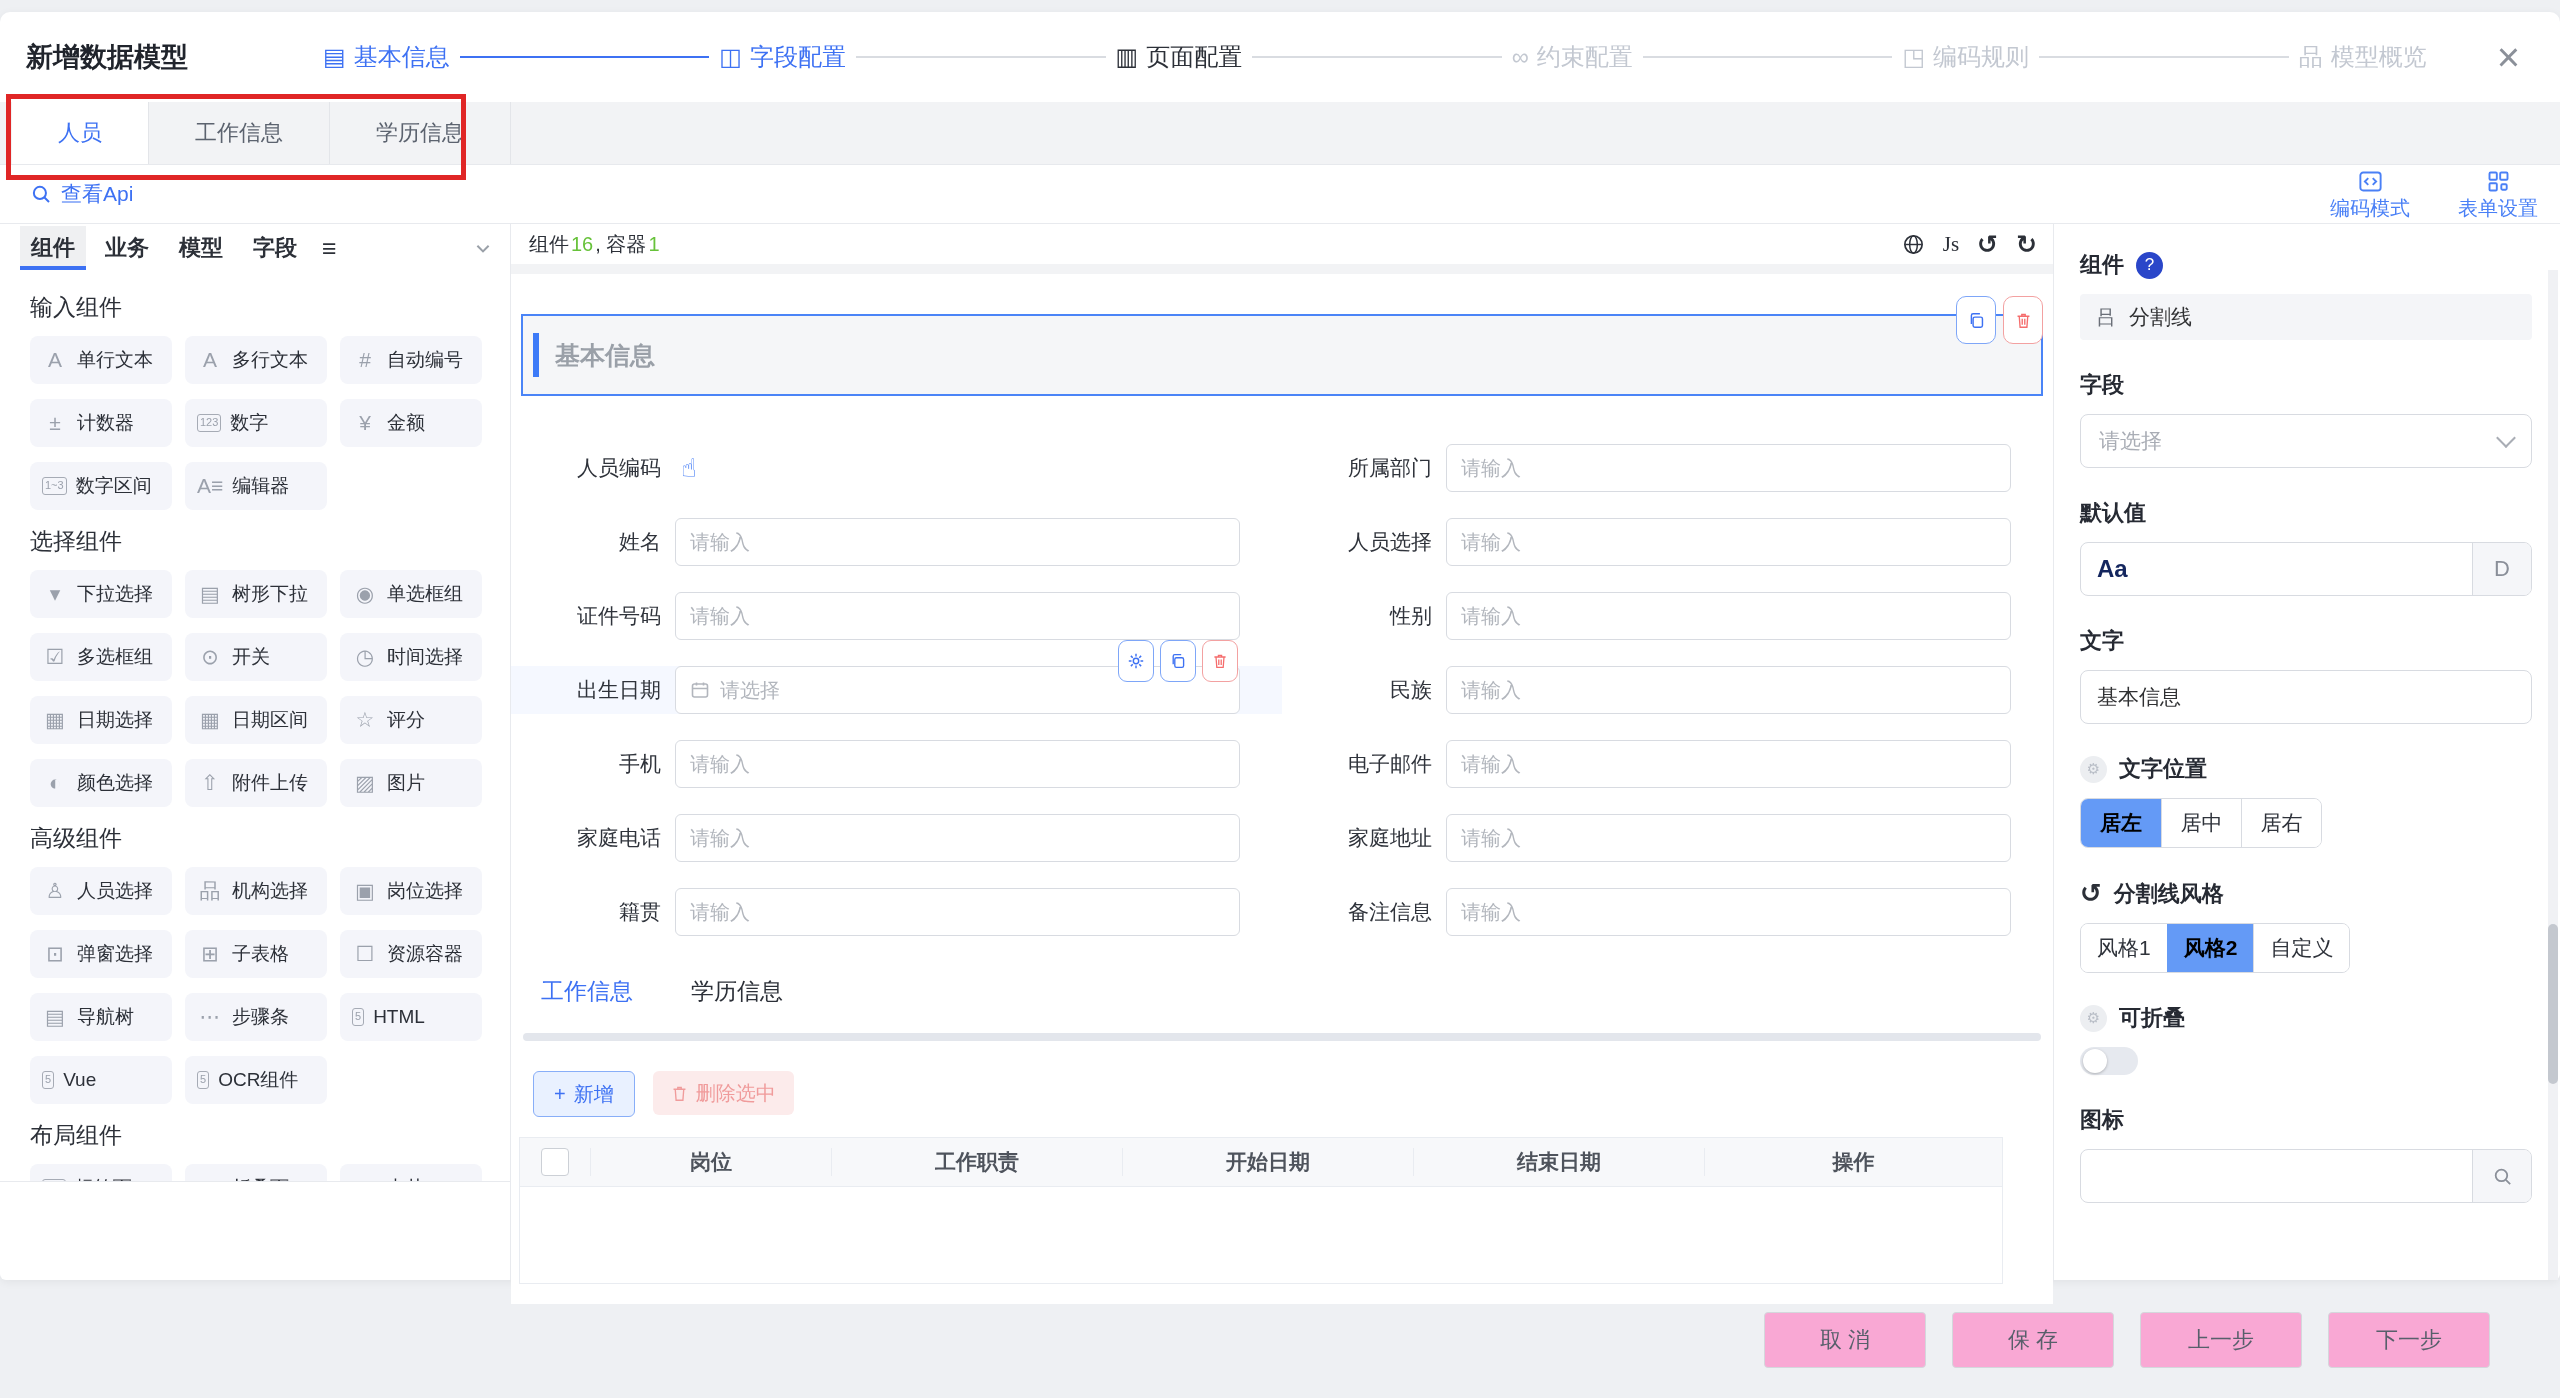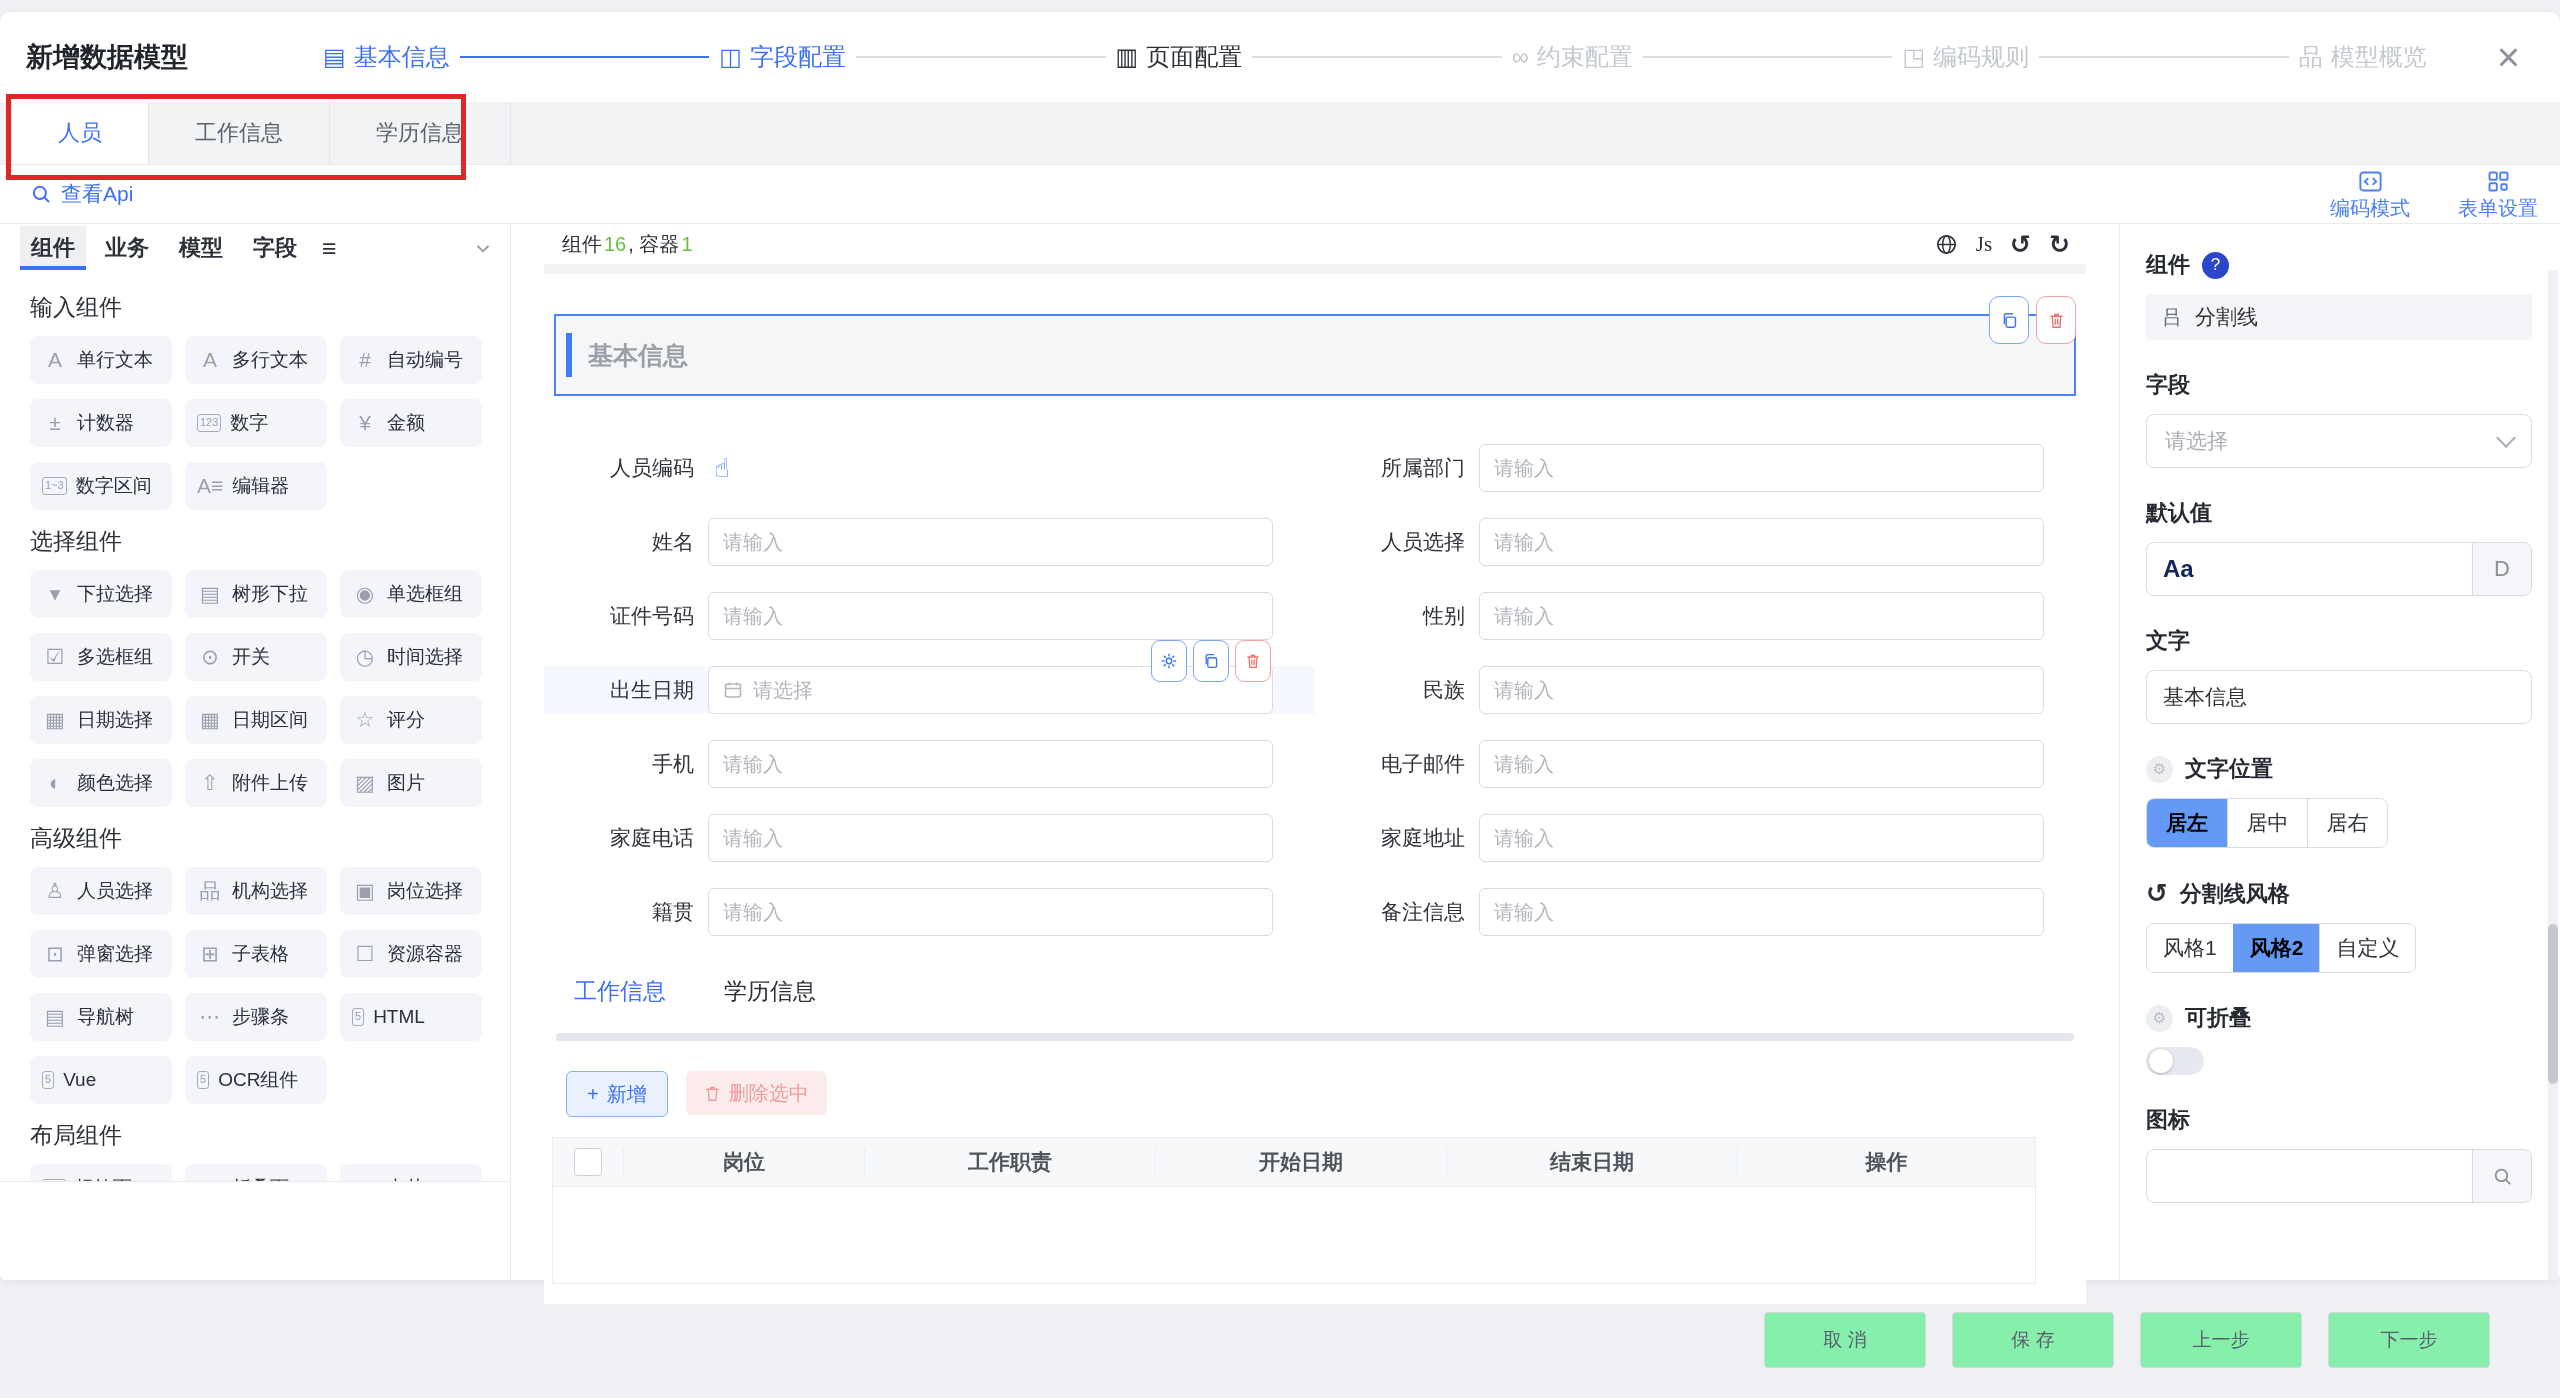--- a/index.html
+++ b/index.html
@@ -30,21 +30,21 @@
   .band{height:58px;display:flex;align-items:stretch;border-bottom:1px solid #e8eaee;flex-shrink:0;}
   .band-left{width:510px;display:flex;align-items:center;gap:9px;padding-left:30px;
              color:#3d71f3;font-size:21px;flex-shrink:0;}
   .band-center{width:1542px;display:flex;justify-content:center;gap:56px;flex-shrink:0;}
   .view-tab{display:flex;align-items:center;font-size:23px;color:#2c3038;position:relative;}
   .view-tab.active{color:#3d71f3;}
   .view-tab.active:after{content:"";position:absolute;left:-8px;right:-8px;bottom:0;height:4px;background:#3d71f3;border-radius:2px;}
   .band-right{flex:1;display:flex;justify-content:flex-end;gap:48px;padding-right:22px;align-items:center;}
   .mode-btn{display:flex;flex-direction:column;align-items:center;gap:1px;color:#4a80f6;font-size:20px;line-height:1.2;}
   
-  .workspace{flex:1;display:flex;min-height:0;gap:33px;}
+  .workspace{flex:1;display:flex;min-height:0;}
   
   .left-panel{width:510px;flex-shrink:0;border-right:1px solid #e8eaee;display:flex;flex-direction:column;overflow:hidden;}
   .lp-tabs{height:48px;display:flex;align-items:center;gap:8px;padding:0 18px 0 20px;flex-shrink:0;}
   .lp-tab{font-size:22px;font-weight:700;color:#2c3038;padding:7px 11px;position:relative;}
   .lp-tab.active{background:#eff0f2;box-shadow:inset 0 -4px 0 #3d71f3;}
   .lp-filter{font-size:25px;color:#2c3038;margin-left:6px;font-weight:700;}
   .lp-caret{margin-left:auto;}
   .lp-body{height:905px;padding:4px 28px 0 30px;overflow:hidden;border-bottom:1px solid #e8eaee;}
   .group-title{font-size:23px;color:#2c3038;margin:16px 0 13px;}
   .chip-grid{display:grid;grid-template-columns:repeat(3,1fr);gap:15px 13px;}
@@ -135,22 +135,22 @@
   .gear-chip{width:27px;height:27px;border-radius:50%;background:#eceef1;color:#b9bec7;font-size:15px;
              display:inline-flex;align-items:center;justify-content:center;}
   .undo-glyph{font-size:26px;color:#2c3038;font-weight:700;}
   .toggle{margin-top:14px;width:58px;height:28px;border-radius:14px;background:#e6e9ef;position:relative;}
   .toggle .knob{position:absolute;left:3px;top:2px;width:24px;height:24px;border-radius:50%;background:#fff;
                 box-shadow:0 1px 3px rgba(0,0,0,.25);}
   .rp-scroll-track{position:absolute;right:2px;top:46px;bottom:0;width:10px;background:#f0f1f4;}
   .rp-scroll-thumb{position:absolute;right:2px;top:700px;width:10px;height:160px;border-radius:5px;background:#c4c8cf;}
   
   .footer-btns{position:absolute;right:70px;bottom:30px;display:flex;gap:26px;}
-  .fbtn{min-width:112px;height:54px;background:#86efac;border:1.5px solid #d4d7dc;border-radius:4px;
-        font-size:19px;color:#585f6b;display:flex;align-items:center;justify-content:center;padding:0 24px;white-space:nowrap;}
+  .fbtn{min-width:112px;height:54px;background:#f9a8d4;border:1.5px solid #d4d7dc;border-radius:4px;
+        font-size:22px;color:#585f6b;display:flex;align-items:center;justify-content:center;padding:0 24px;white-space:nowrap;}
   svg{display:block;}
 </style>
 </head>
 <body>
 
 <div class="page">
   <div class="modal">
 
     <div class="topbar">
       <div class="title">新增数据模型</div>

